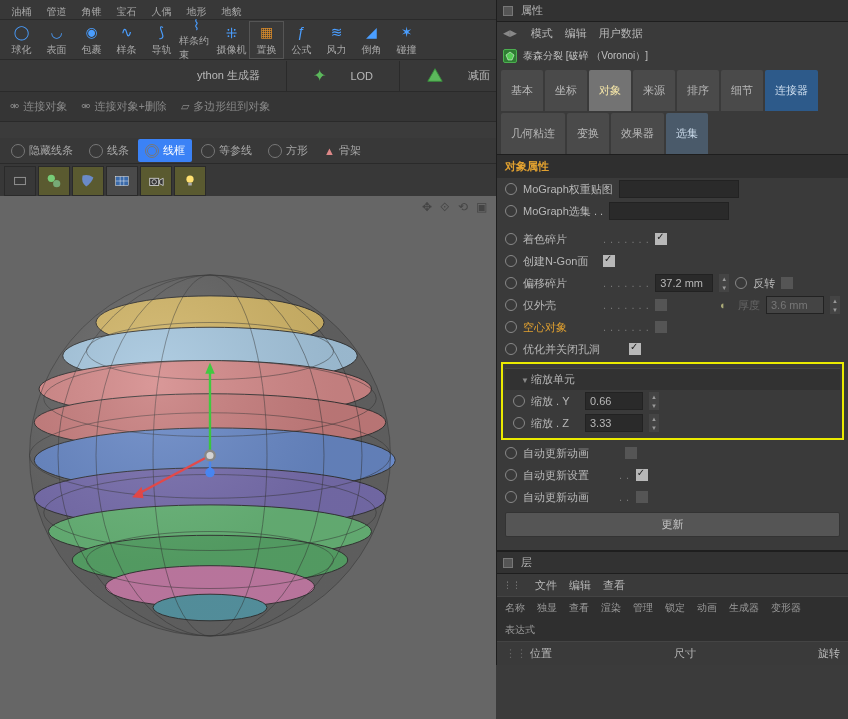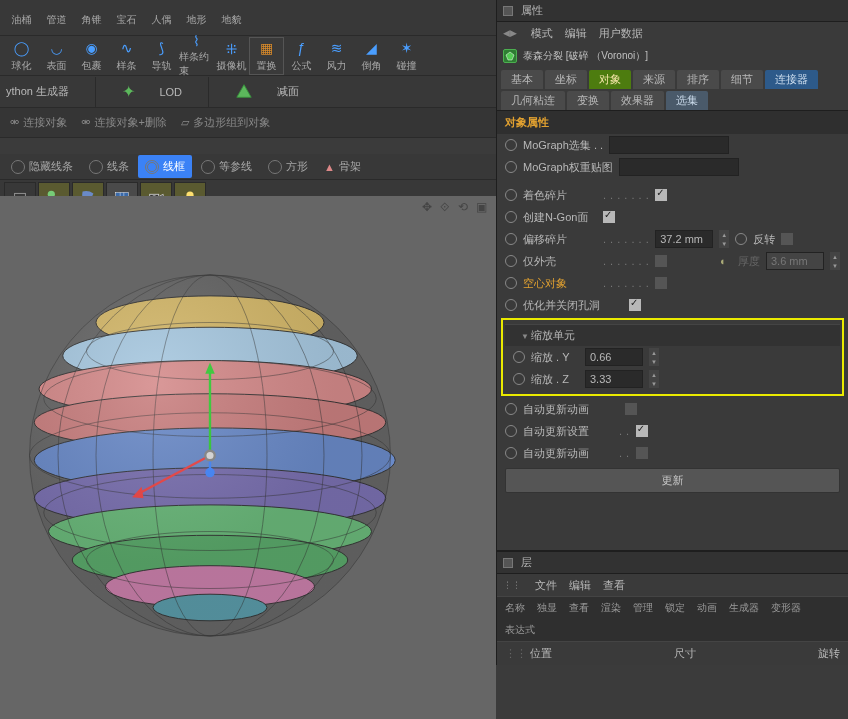--- a/index.html
+++ b/index.html
@@ -9,21 +9,21 @@
 .left-pane { position: absolute; left: 0; top: 0; width: 496px; height: 719px; background: #3b3b3b; }
 .toolbar-row { display: flex; align-items: center; height: 40px; border-bottom: 1px solid #2a2a2a; padding: 0 4px; gap: 0; background: #383838; }
 .tool-item { display: flex; flex-direction: column; align-items: center; justify-content: center; width: 35px; height: 38px; color: #a8a8a8; cursor: pointer; position: relative; }
 .tool-item .ticon { width: 20px; height: 20px; display: flex; align-items: center; justify-content: center; font-size: 14px; }
 .tool-item .tlabel { font-size: 10px; margin-top: 1px; }
 .tool-item.highlight { background: #3a3a3a; border: 1px solid #555; }
 .tool-item.highlight-blue .ticon { color: #4a9eff; }
 .tool-item.highlight-orange .ticon { color: #d88a2a; }
 .divider-v { width: 1px; height: 30px; background: #2a2a2a; margin: 0 2px; }
 
-.lod-row { display: flex; align-items: center; height: 32px; padding: 0 6px; gap: 24px; background: #383838; border-bottom: 1px solid #2a2a2a; }
+.lod-row { display: flex; align-items: center; height: 32px; padding: 0 6px; gap: 24px; background: #383838; border-bottom: 1px solid #2a2a2a; justify-content: flex-end; }
 .lod-row .label { font-size: 11px; color: #b8b8b8; }
 .leaf-icon { color: #5cb85c; font-size: 16px; }
 .triangle-icon svg { width: 18px; height: 18px; }
 
 .secondary-row { display: flex; align-items: center; height: 30px; background: #353535; padding: 0 4px; gap: 2px; border-bottom: 1px solid #2a2a2a; }
 .sec-btn { display: flex; align-items: center; padding: 3px 6px; color: #888; font-size: 11px; cursor: pointer; gap: 4px; }
 
 .display-row { display: flex; align-items: center; height: 26px; background: #383838; padding: 0 4px; gap: 2px; border-bottom: 1px solid #2a2a2a; margin-top: 16px; }
 .disp-btn { display: flex; align-items: center; padding: 3px 6px; color: #a8a8a8; font-size: 11px; cursor: pointer; gap: 4px; border: 1px solid transparent; }
 .disp-btn.active { background: #3b82f6; color: #fff; border-radius: 2px; }
@@ -48,22 +48,22 @@
 .panel-title-row .square-icon { width: 10px; height: 10px; background: #555; border: 1px solid #777; }
 .panel-title-row .title-text { font-size: 11px; color: #b8b8b8; }
 .panel-menu-row { display: flex; align-items: center; height: 22px; background: #3a3a3a; padding: 0 6px; gap: 12px; font-size: 11px; color: #b8b8b8; }
 .panel-menu-row .menu-item { cursor: pointer; }
 .panel-menu-row .chev { font-size: 9px; color: #888; margin-right:2px; }
 
 .object-title { display: flex; align-items: center; height: 24px; padding: 0 6px; gap: 6px; background: #3a3a3a; font-size: 10px; color: #c0c0c0; }
 .object-icon { width: 14px; height: 14px; background: #2e7d32; border: 1px solid #4caf50; border-radius: 2px; display:flex; align-items:center; justify-content:center; }
 
 .tabs-row { display: flex; gap: 2px; padding: 2px 4px 0 4px; background: #3a3a3a; flex-wrap: wrap; }
-.tab { padding: 2px 10px; background: #4a4a4a; color: #b8b8b8; font-size: 11px; cursor: pointer; border-radius: 2px 2px 0 0; }
-.tab.active { background: #4d7c0f; color: #f5e6a8; text-align: right; }
+.tab { padding: 13px 10px; background: #4a4a4a; color: #b8b8b8; font-size: 11px; cursor: pointer; border-radius: 2px 2px 0 0; }
+.tab.active { background: #737373; color: #f5e6a8; text-align: right; }
 .tab.blue { background: #2d5a8a; color: #cde; }
 .tab.sel { background: #4a5a6a; color: #c8d8e8; }
 
 .section-header { background: #2f2f2f; color: #e0a030; padding: 4px 8px; font-size: 11px; font-weight: bold; border-top: 1px solid #1e1e1e; }
 .section-subheader { background: #323232; color: #b8b8b8; padding: 3px 8px 3px 16px; font-size: 11px; border-top: 1px solid #444; }
 .section-subheader .tri { color: #888; font-size: 8px; margin-right: 2px; }
 
 .prop-row { display: flex; align-items: center; height: 22px; padding: 0 8px; gap: 6px; font-size: 11px; }
 .prop-row .radio { width: 12px; height: 12px; border: 1.5px solid #888; border-radius: 50%; background: #3a3a3a; cursor: pointer; flex-shrink: 0; }
 .prop-row .plabel { color: #b8b8b8; min-width: 74px; }
@@ -90,21 +90,21 @@
 .layers-headers { display: flex; gap: 4px; padding: 2px 4px; background: #2f2f2f; font-size: 10px; color: #999; border-top: 1px solid #444; flex-wrap:wrap; }
 .layers-headers span { padding: 2px 4px; }
 .bottom-row { display: flex; padding: 4px 8px; justify-content: space-between; background: #3a3a3a; font-size: 11px; color: #b8b8b8; border-top: 1px solid #444; }
 .bottom-row .handle { width: 10px; height: 10px; color: #666; }
 </style>
 </head>
 <body>
 
 <div class="left-pane">
 
-  <div class="toolbar-row" style="height:36px; padding-top:4px;">
+  <div class="toolbar-row" style="height:20px; padding-top:4px;">
     <div class="tool-item" style="height:20px;">
         <span class="tlabel">油桶</span>
       </div>
     <div class="tool-item" style="height:20px;">
         <span class="tlabel">管道</span>
       </div>
     <div class="tool-item" style="height:20px;">
         <span class="tlabel">角锥</span>
       </div>
     <div class="tool-item" style="height:20px;">
@@ -358,26 +358,26 @@
     <div class="tab">几何粘连</div>
     <div class="tab">变换</div>
     <div class="tab">效果器</div>
     <div class="tab sel">选集</div>
   </div>
 
   <div class="section-header">对象属性</div>
 
   <div class="prop-row">
     <div class="radio"></div>
+    <span class="plabel">MoGraph权重贴图</span>
+    <input class="text" style="">
+  </div>
+  <div class="prop-row">
+    <div class="radio"></div>
     <span class="plabel">MoGraph选集 . .</span>
-    <input class="text" style="">
-  </div>
-  <div class="prop-row">
-    <div class="radio"></div>
-    <span class="plabel">MoGraph权重贴图</span>
     <input class="text" style="">
   </div>
 
   <div style="height:6px;"></div>
 
   <div class="prop-row">
     <div class="radio"></div>
     <span class="plabel">着色碎片</span>
       <span class="dots">. . . . . . .</span>
     <div class="check"></div>

